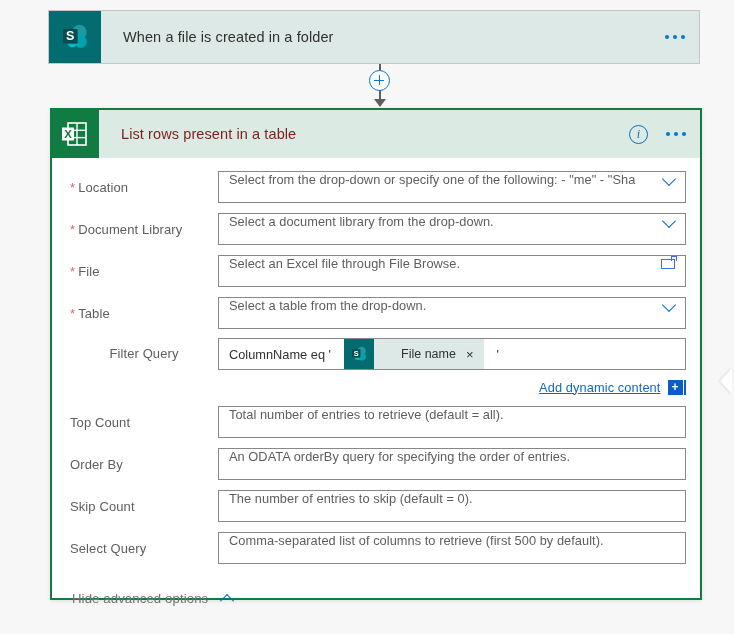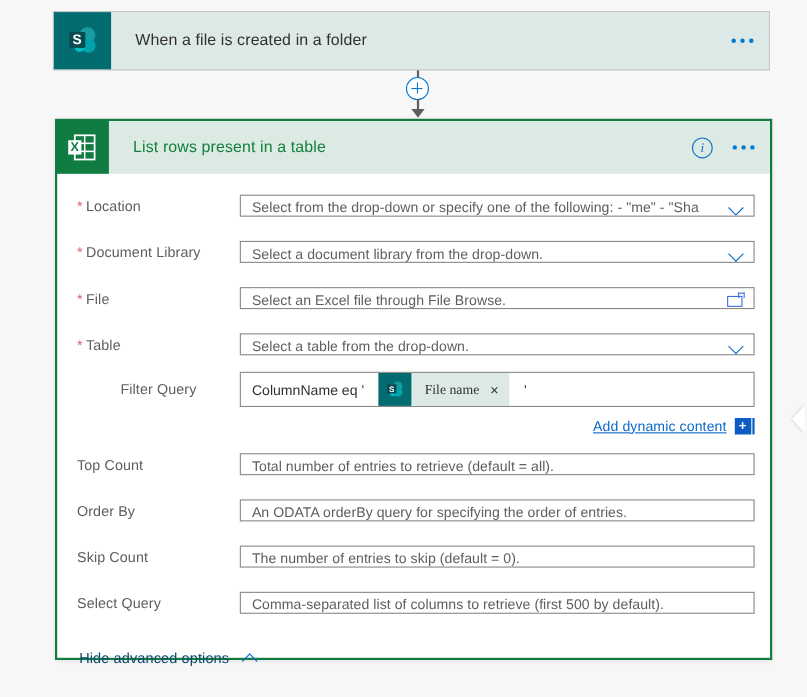--- a/index.html
+++ b/index.html
@@ -148,21 +148,21 @@
     background: #107c41;
     display: flex;
     align-items: center;
     justify-content: center;
     margin-left: -1px;
     margin-top: -1px;
   }
   .action-title {
     margin-left: 22px;
     font-size: 14.5px;
-    color: #15803d;
+    color: #7f1d1d;
     letter-spacing: 0.1px;
   }
   .header-right {
     margin-left: auto;
     display: flex;
     align-items: center;
     gap: 18px;
     margin-right: 14px;
   }
   .info-icon {
@@ -213,26 +213,26 @@
     letter-spacing: 0.1px;
     white-space: nowrap;
   }
   .req-star {
     color: #e06666;
     margin-right: 3px;
     font-size: 13px;
   }
   .field-control {
     flex: 1 1 auto;
-    height: 20px;
+    height: 32px;
     border: 1px solid #8a8886;
     background: #ffffff;
     box-sizing: border-box;
     display: flex;
-    align-items: flex-end;
+    align-items: flex-start;
     position: relative;
     padding: 0 8px 0 10px;
     overflow: hidden;
   }
   .placeholder-text {
     font-size: 12.8px;
     color: #605e5c;
     white-space: nowrap;
     overflow: hidden;
     letter-spacing: 0.05px;
@@ -320,23 +320,22 @@
     height: 30px;
     background: #036c70;
     display: flex;
     align-items: center;
     justify-content: center;
     flex: 0 0 30px;
   }
   .dyn-token-label {
     font-size: 12.5px;
     color: #323130;
-    padding: 0 10px 0 12px;
+    padding: 0 10px 0 27px;
     white-space: nowrap;
-    font-family: Liberation Serif, serif;
   }
   .dyn-token-x {
     font-size: 13px;
     color: #323130;
     padding-right: 10px;
     line-height: 1;
     cursor: pointer;
   }
 
   .add-dynamic-row {
@@ -378,21 +377,21 @@
   
   .advanced-row {
     display: flex;
     align-items: center;
     padding: 0 0 0 20px;
     margin-top: 22px;
     height: 22px;
   }
   .advanced-label {
     font-size: 13.2px;
-    color: #0c4a6e;
+    color: #737373;
     cursor: pointer;
     letter-spacing: 0.1px;
   }
   .chev-up {
     margin-left: 12px;
     width: 16px;
     height: 12px;
     position: relative;
   }
   .chev-up::before {

